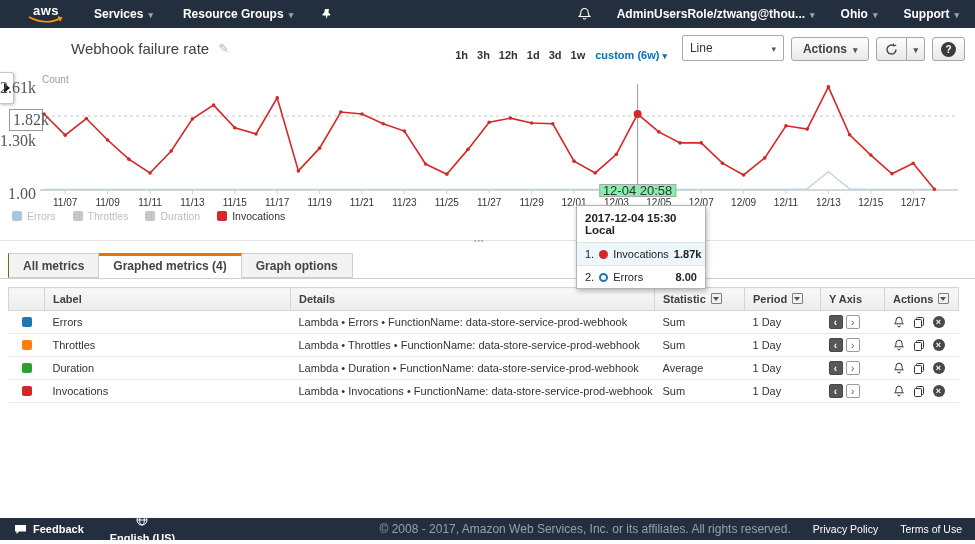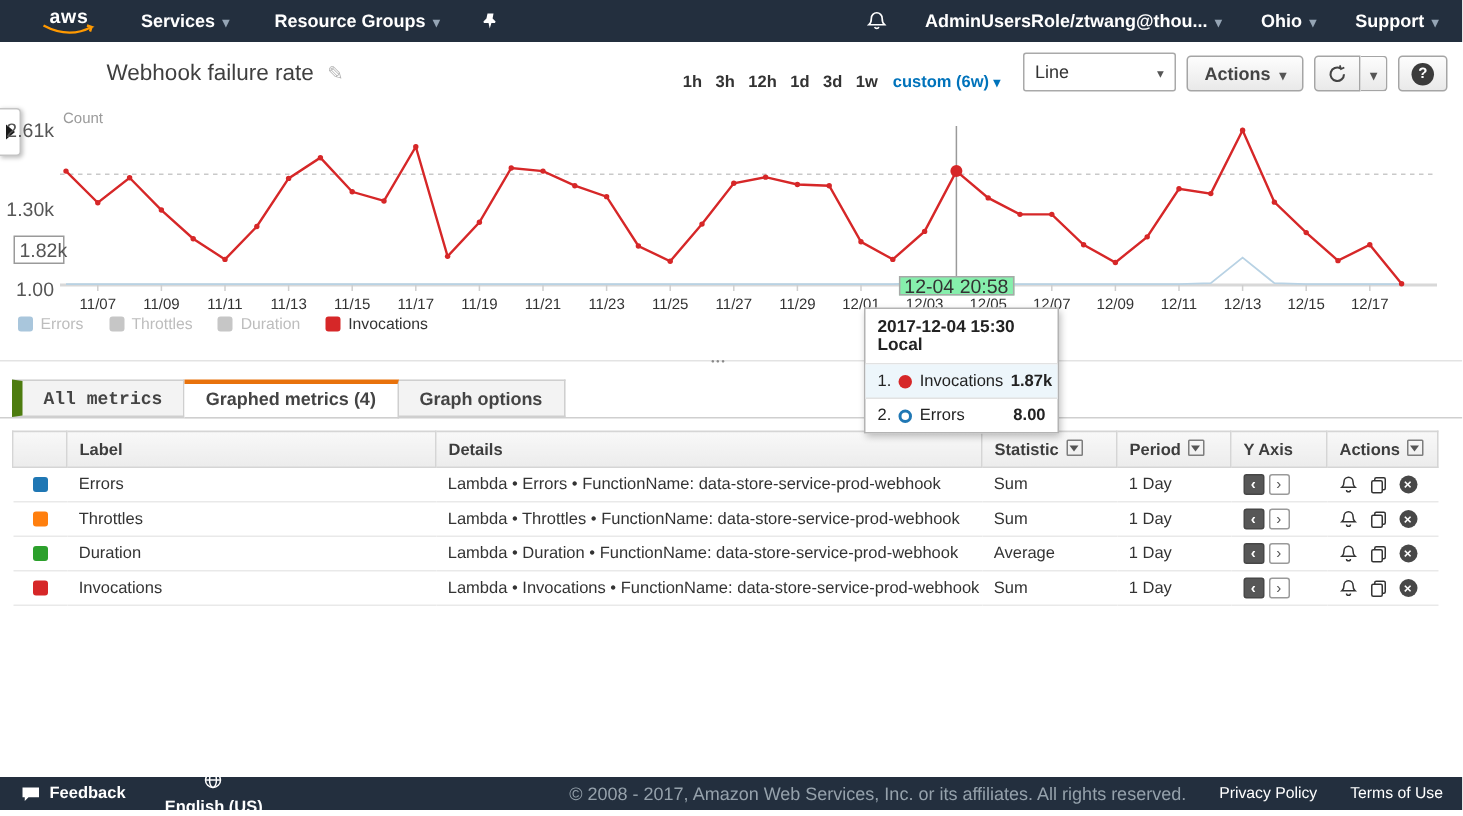--- a/index.html
+++ b/index.html
@@ -36,22 +36,22 @@
   .btn-group .btn:first-child{border-radius:3px 0 0 3px;padding:0 8px;}
   .btn-group .btn:last-child{border-radius:0 3px 3px 0;border-left:none;padding:0 6px;}
   .help-btn{padding:0 8px;}
   .help-glyph{width:15px;height:15px;border-radius:50%;background:#3b3b3b;color:#fff;font-size:10px;font-weight:bold;text-align:center;line-height:15px;}
   .help-glyph::after{content:"?";}
 
   
   #chart-area{position:absolute;top:68px;left:0;width:975px;height:182px;}
   #chart-svg{position:absolute;left:0;top:0;}
   .count-label{position:absolute;left:42px;top:6px;font-size:10px;color:#9b9b9b;}
-  .ylab{position:absolute;left:0;width:36px;text-align:right;font-size:13px;color:#555;}
-  .ylab.boxed{left:9px;width:26px;background:#fff;border:1px solid #9a9a9a;padding:1px 3px;text-align:right;margin-top:48px;}
+  .ylab{position:absolute;left:0;width:36px;text-align:right;font-size:16px;color:#555;font-family:Liberation Serif, serif;}
+  .ylab.boxed{left:9px;width:26px;background:#fff;border:1px solid #9a9a9a;padding:1px 3px;text-align:right;}
   .expander{position:absolute;left:0;top:4px;width:13px;height:30px;background:#fff;border:1px solid #c5c5c5;border-left:none;border-radius:0 3px 3px 0;box-shadow:1px 1px 3px rgba(0,0,0,.25);display:flex;align-items:center;justify-content:center;cursor:pointer;}
   .expander::after{content:"";border-left:6px solid #1a1a1a;border-top:5px solid transparent;border-bottom:5px solid transparent;}
   #legend{position:absolute;left:12px;top:142px;display:flex;gap:17px;font-size:10.5px;color:#333;}
   .legend-item{display:flex;align-items:center;gap:5px;cursor:pointer;}
   .legend-item.faded{color:#bdbdbd;}
   .legend-swatch{width:10px;height:10px;border-radius:2px;}
   .crosshair-label{position:absolute;top:116px;transform:translateX(-50%);font-size:13px;color:#333;background:#86efac;border:1px solid #a8a8a8;padding:0 3px;line-height:11px;white-space:nowrap;z-index:5;}
 
   
   .tooltip{position:absolute;left:576px;top:205px;width:128px;background:#fff;border:1px solid #b3b3b3;box-shadow:1px 2px 5px rgba(0,0,0,.28);z-index:30;font-size:11px;color:#222;}
@@ -63,21 +63,21 @@
   .tt-value{margin-left:auto;font-weight:bold;}
 
   
   .divider{position:absolute;top:240px;left:0;right:0;border-top:1px solid #e3e3e3;}
   .grip{position:absolute;top:235px;left:474px;color:#8a8a8a;font-size:8px;letter-spacing:1px;cursor:row-resize;}
   .grip::after{content:"●●●";font-size:4px;}
 
   
   #tabs{position:absolute;top:253px;left:8px;display:flex;z-index:2;}
   .tab{padding:6px 14px 5px;font-size:12px;font-weight:bold;color:#444;background:#f3f3f3;border:1px solid #cfcfcf;border-left:none;cursor:pointer;line-height:13px;box-sizing:border-box;height:25px;}
-  .tab:first-child{border-left:7px solid #4d7c0f;font-family:Liberation Mono, monospace;}
+  .tab:first-child{border-left:1px solid #4d7c0f;}
   .tab.active{background:#fff;border-top:3px solid #e8720c;padding-top:4px;height:26px;}
   .tabs-baseline{position:absolute;top:278px;left:0;right:0;border-top:1px solid #cfcfcf;}
 
   
   .metrics-table{position:absolute;top:287px;left:8px;width:950px;border-collapse:collapse;font-size:11px;color:#333;table-layout:fixed;}
   .metrics-table th{background:linear-gradient(#f8f8f8,#ececec);border:1px solid #d5d5d5;border-left:none;font-weight:bold;text-align:left;padding:5px 8px;font-size:11px;color:#3d3d3d;}
   .metrics-table th:first-child{border-left:1px solid #d5d5d5;}
   .metrics-table td{padding:4px 8px;border-bottom:1px solid #e9e9e9;background:#fff;white-space:nowrap;overflow:hidden;}
   .swatch{width:10px;height:10px;border-radius:2px;display:block;margin:0 auto;}
   .yaxis-btn{display:inline-flex;width:14px;height:14px;align-items:center;justify-content:center;font-size:10px;border:1px solid #9a9a9a;border-radius:2px;background:#fff;color:#555;cursor:pointer;box-sizing:border-box;}

